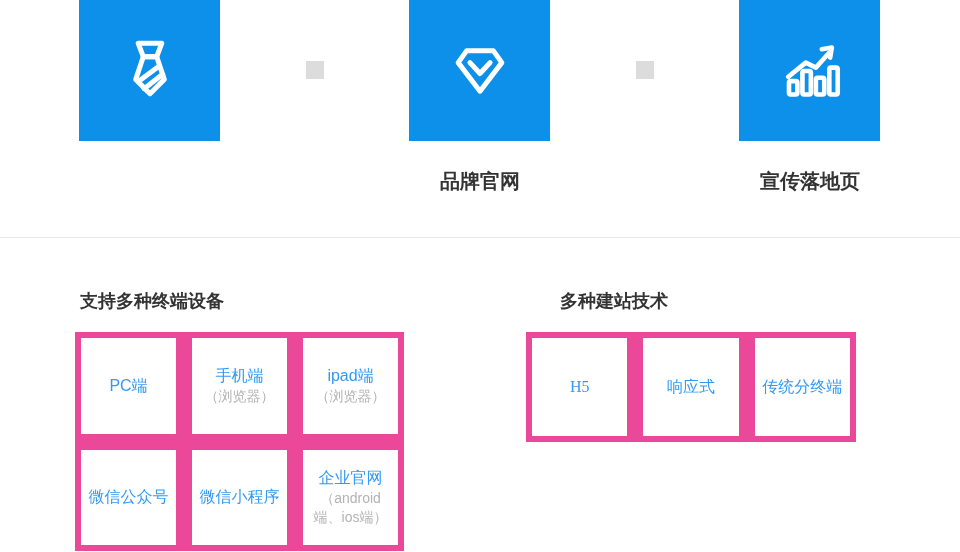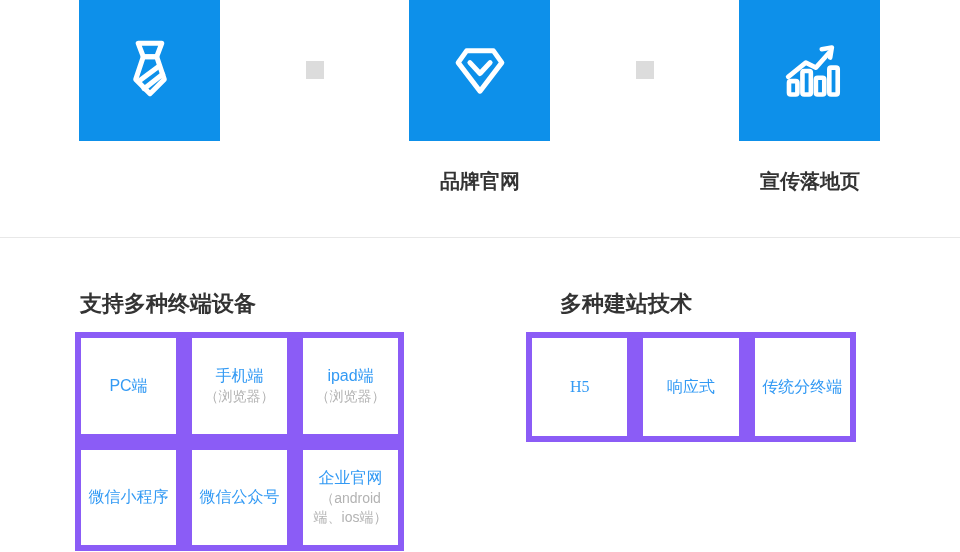--- a/index.html
+++ b/index.html
@@ -23,26 +23,26 @@
   .connector-1 { left: 306px; }
   .connector-2 { left: 636px; }
 
   .service-label { position: absolute; top: 168px; width: 200px; text-align: center;
                    font-size: 20px; font-weight: bold; color: #333333; letter-spacing: 0px; }
   .service-label-1 { left: 50px; }
   .service-label-2 { left: 380px; }
   .service-label-3 { left: 710px; }
 
   
-  .section-heading { position: absolute; font-size: 22px; font-weight: bold; color: #333333;
+  .section-heading { position: absolute; font-size: 18px; font-weight: bold; color: #333333;
                      letter-spacing: 0px; white-space: nowrap; }
   .heading-platforms { left: 80px; top: 289px; }
   .heading-tech { left: 560px; top: 289px; }
 
-  .grid { position: absolute; background: #8b5cf6; display: grid; gap: 16px; padding: 6px; }
+  .grid { position: absolute; background: #ec4899; display: grid; gap: 16px; padding: 6px; }
   .grid-platforms { left: 75px; top: 332px; width: 329px; height: 219px;
                     grid-template-columns: repeat(3, 1fr); grid-template-rows: repeat(2, 1fr); }
   .grid-tech { left: 526px; top: 332px; width: 330px; height: 110px;
                grid-template-columns: repeat(3, 1fr); font-family: Liberation Serif, serif; }
 
   .cell { background: #ffffff; display: flex; flex-direction: column; align-items: center;
           justify-content: center; text-align: center; padding: 4px; }
   .cell-title { color: #339af4; font-size: 16px; line-height: 22px; }
   .cell-sub { color: #b3b3b3; font-size: 14px; line-height: 19px; }
   .cell-sub:empty { display: none; }
@@ -104,25 +104,25 @@
     </div>
     <div class="cell">
       <span class="cell-title">手机端</span>
       <span class="cell-sub">（浏览器）</span>
     </div>
     <div class="cell">
       <span class="cell-title">ipad端</span>
       <span class="cell-sub">（浏览器）</span>
     </div>
     <div class="cell">
-      <span class="cell-title">微信小程序</span>
+      <span class="cell-title">微信公众号</span>
 
     </div>
     <div class="cell">
-      <span class="cell-title">微信公众号</span>
+      <span class="cell-title">微信小程序</span>
 
     </div>
     <div class="cell">
       <span class="cell-title">企业官网</span>
       <span class="cell-sub">（android端、ios端）</span>
     </div>
   </div>
 
   <div class="section-heading heading-tech">多种建站技术</div>
 

